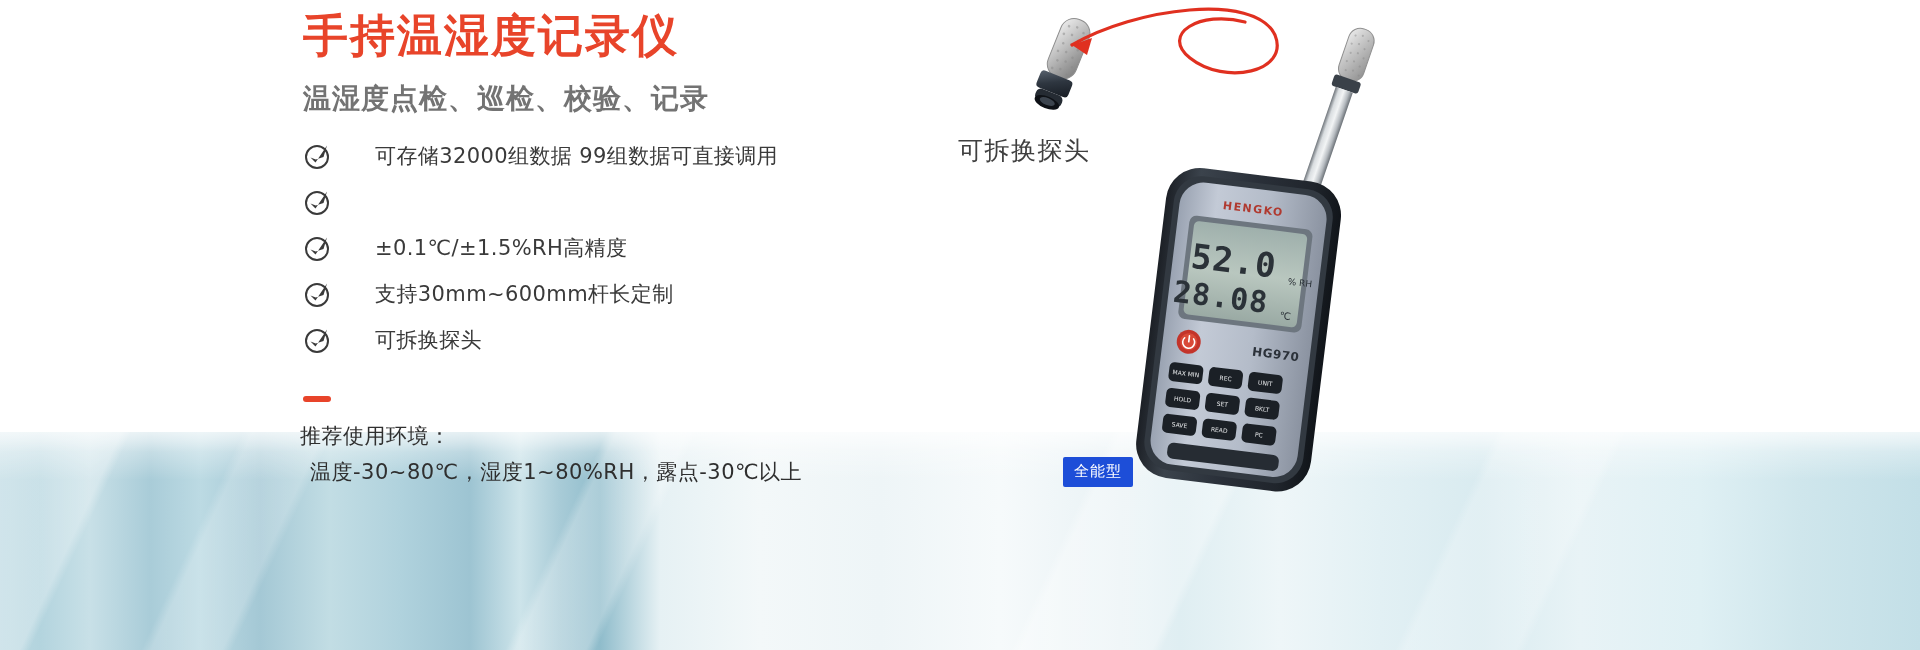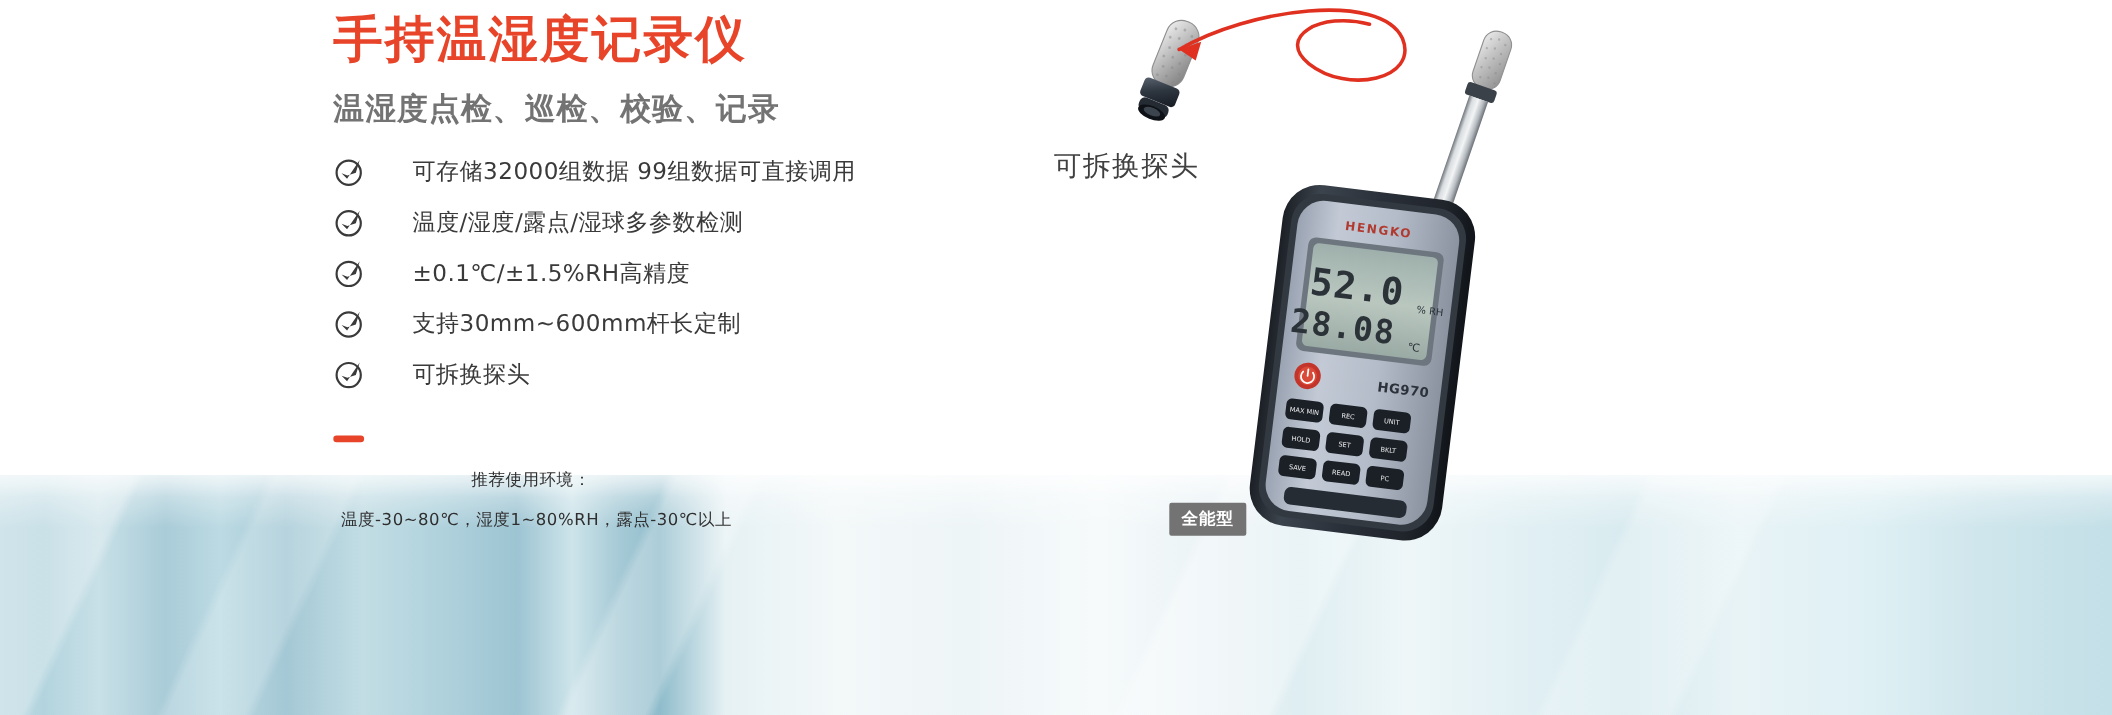--- a/index.html
+++ b/index.html
@@ -69,40 +69,40 @@
     font-size:21px;color:#3a3a3a;font-weight:500;letter-spacing:.4px;margin-left:28px;
   }
 
   
   .red-dash{
     position:absolute;left:303px;top:396px;width:28px;height:6px;
     background:#e8442a;border-radius:3px;z-index:6;
   }
   .note{position:absolute;left:300px;top:418px;z-index:6;}
   .note-line{
-    font-size:15px;color:#2f2f2f;line-height:36px;letter-spacing:.5px;white-space:nowrap;text-align:center;
+    font-size:21px;color:#2f2f2f;line-height:36px;letter-spacing:.5px;white-space:nowrap;
   }
   .note-line.indent{padding-left:10px;}
 
   
   .probe-label{
     position:absolute;left:958px;top:134px;z-index:6;
     font-size:25px;font-weight:normal;color:#404040;letter-spacing:1.5px;white-space:nowrap;
   }
   .arrow-svg{position:absolute;left:1040px;top:0px;z-index:6;}
 
   
   .probe-loose{position:absolute;left:1000px;top:10px;z-index:5;}
 
   
   .device{position:absolute;left:1075px;top:0px;width:360px;height:520px;z-index:5;}
 
   .badge{
     position:absolute;left:1063px;top:457px;z-index:7;
-    background:#737373;color:#fff;font-size:15px;font-weight:bold;
+    background:#1d4ed8;color:#fff;font-size:15px;font-weight:normal;
     padding:5px 11px 6px;letter-spacing:1px;border-radius:2px;white-space:nowrap;
   }
 </style>
 </head>
 <body>
 
 <div class="banner">
 
   <div class="bg-top"></div>
   <div class="bg-bottom"></div>
@@ -125,21 +125,20 @@
         <span class="ftext">可存储32000组数据  99组数据可直接调用</span>
       </div>
 
       <div class="feature">
         <span class="check">
           <svg viewBox="0 0 30 30" xmlns="http://www.w3.org/2000/svg">
             <circle cx="14" cy="16" r="11" fill="none" stroke="#3a3a3a" stroke-width="2"></circle>
             <path d="M7.5 16.5 L12.5 21.5 L24 4.5 L20.5 16 L12.8 18.5 Z" fill="#3a3a3a"></path>
           </svg>
         </span>
-        <span class="ftext">温度/湿度/露点/湿球多参数检测</span>
       </div>
 
       <div class="feature">
         <span class="check">
           <svg viewBox="0 0 30 30" xmlns="http://www.w3.org/2000/svg">
             <circle cx="14" cy="16" r="11" fill="none" stroke="#3a3a3a" stroke-width="2"></circle>
             <path d="M7.5 16.5 L12.5 21.5 L24 4.5 L20.5 16 L12.8 18.5 Z" fill="#3a3a3a"></path>
           </svg>
         </span>
         <span class="ftext">±0.1℃/±1.5%RH高精度</span>

